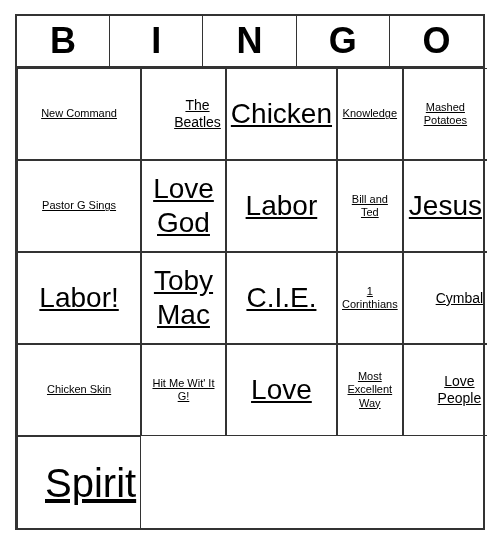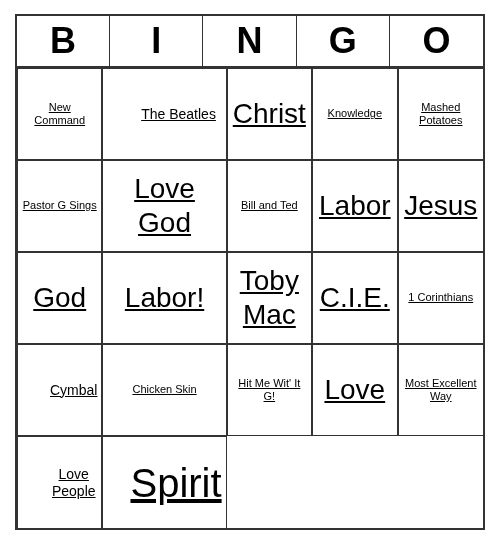--- a/index.html
+++ b/index.html
@@ -73,45 +73,42 @@
       <div class="bingo-header-cell">O</div>
     </div>
   <div class="bingo-grid">
   <div class="bingo-cell">
         <span class="cell-text size-small">New Command</span>
       </div>
       <div class="bingo-cell">
         <span class="cell-text size-medium">The Beatles</span>
       </div>
       <div class="bingo-cell">
-        <span class="cell-text size-xlarge">Christ</span>
+        <span class="cell-text size-xlarge">Chicken</span>
       </div>
       <div class="bingo-cell">
         <span class="cell-text size-small">Knowledge</span>
       </div>
       <div class="bingo-cell">
         <span class="cell-text size-small">Mashed Potatoes</span>
       </div>
       <div class="bingo-cell">
         <span class="cell-text size-small">Pastor G Sings</span>
       </div>
       <div class="bingo-cell">
         <span class="cell-text size-xlarge">Love God</span>
       </div>
       <div class="bingo-cell">
+        <span class="cell-text size-xlarge">Labor</span>
+      </div>
+      <div class="bingo-cell">
         <span class="cell-text size-small">Bill and Ted</span>
       </div>
       <div class="bingo-cell">
-        <span class="cell-text size-xlarge">Labor</span>
-      </div>
-      <div class="bingo-cell">
         <span class="cell-text size-xlarge">Jesus</span>
-      </div>
-      <div class="bingo-cell">
-        <span class="cell-text size-xlarge">God</span>
       </div>
       <div class="bingo-cell">
         <span class="cell-text size-xlarge">Labor!</span>
       </div>
       <div class="bingo-cell">
         <span class="cell-text size-xlarge">Toby Mac</span>
       </div>
       <div class="bingo-cell">
         <span class="cell-text size-xlarge">C.I.E.</span>
       </div>

